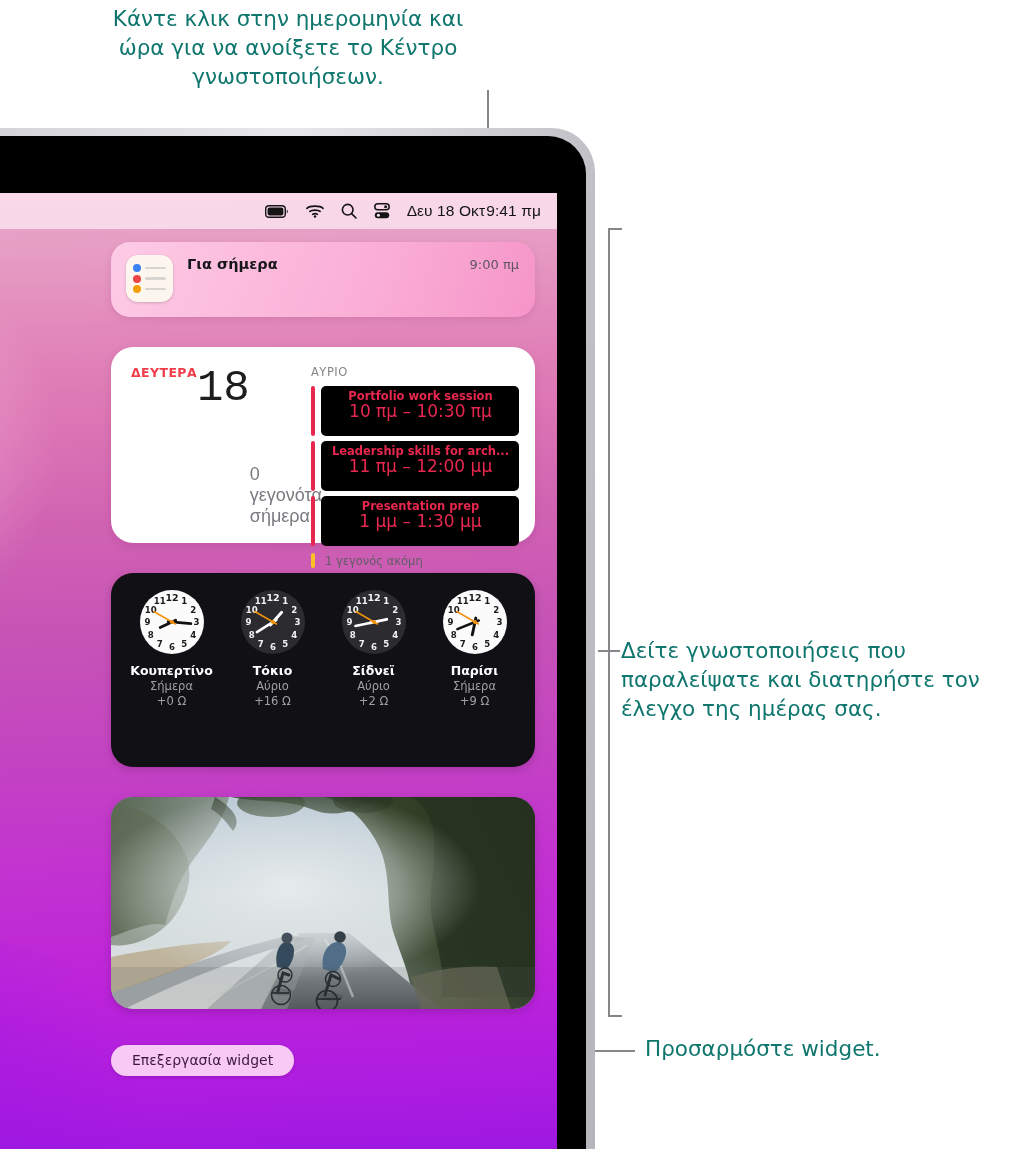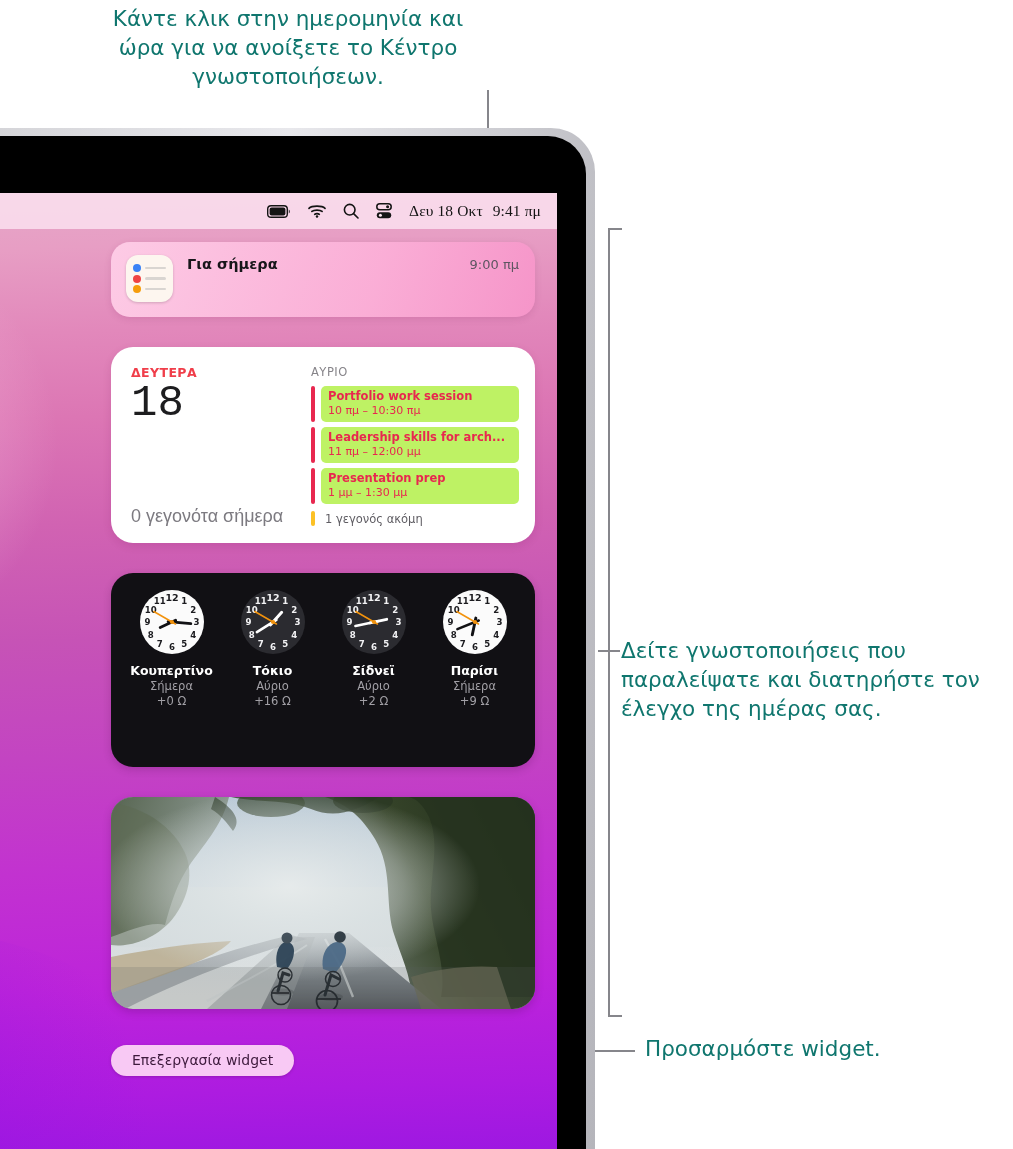--- a/index.html
+++ b/index.html
@@ -168,24 +168,24 @@
   }
   .mb-icon {
     display: flex;
     align-items: center;
     justify-content: center;
     color: #141414;
   }
   #menu-clock {
     font-size: 15.5px;
     color: #141414;
-    font-family: Liberation Serif, serif;
+    font-family: Liberation Sans, sans-serif;
     letter-spacing: 0.1px;
     display: flex;
-    gap: 10px;
+    gap: 1px;
   }
 
   
   #widget-col {
     position: absolute;
     left: 311px;
     top: 49px;
     width: 424px;
     display: flex;
     flex-direction: column;
@@ -263,21 +263,21 @@
     height: 196px;
     box-sizing: border-box;
     padding: 18px 16px 16px 20px;
     display: flex;
     box-shadow: 0 3px 9px rgba(110,20,80,0.14);
   }
   #cal-left {
     width: 180px;
     flex: 0 0 auto;
     display: flex;
-    flex-direction: column;
+    flex-direction: row;
   }
   #cal-dayname {
     font-size: 12.5px;
     font-weight: bold;
     color: #f03e4a;
     letter-spacing: 0.4px;
     font-family: "DejaVu Sans", "Liberation Sans", sans-serif;
   }
   #cal-daynum {
     font-size: 44px;
@@ -313,37 +313,38 @@
   }
   .cal-bar {
     width: 4px;
     border-radius: 2px;
     background: #f2days;
     flex: 0 0 auto;
   }
   .cal-ev-box {
     flex: 1 1 auto;
     min-width: 0;
-    background: #bef264;
+    background: #000000;
     border-radius: 5px;
-    padding: 3px 6px 4px 7px;
+    padding: 3px 6px 18px 7px;
     box-sizing: border-box;
+    text-align: center;
   }
   .cal-ev-title {
     font-size: 11.5px;
     font-weight: bold;
     color: #e8274f;
     white-space: nowrap;
     overflow: hidden;
     text-overflow: ellipsis;
     line-height: 15px;
     font-family: "DejaVu Sans", "Liberation Sans", sans-serif;
   }
   .cal-ev-time {
-    font-size: 11px;
+    font-size: 17px;
     color: #e8274f;
     line-height: 14px;
     font-family: "DejaVu Sans", "Liberation Sans", sans-serif;
   }
   #cal-more {
     display: flex;
     gap: 10px;
     align-items: center;
     margin-top: 2px;
   }

